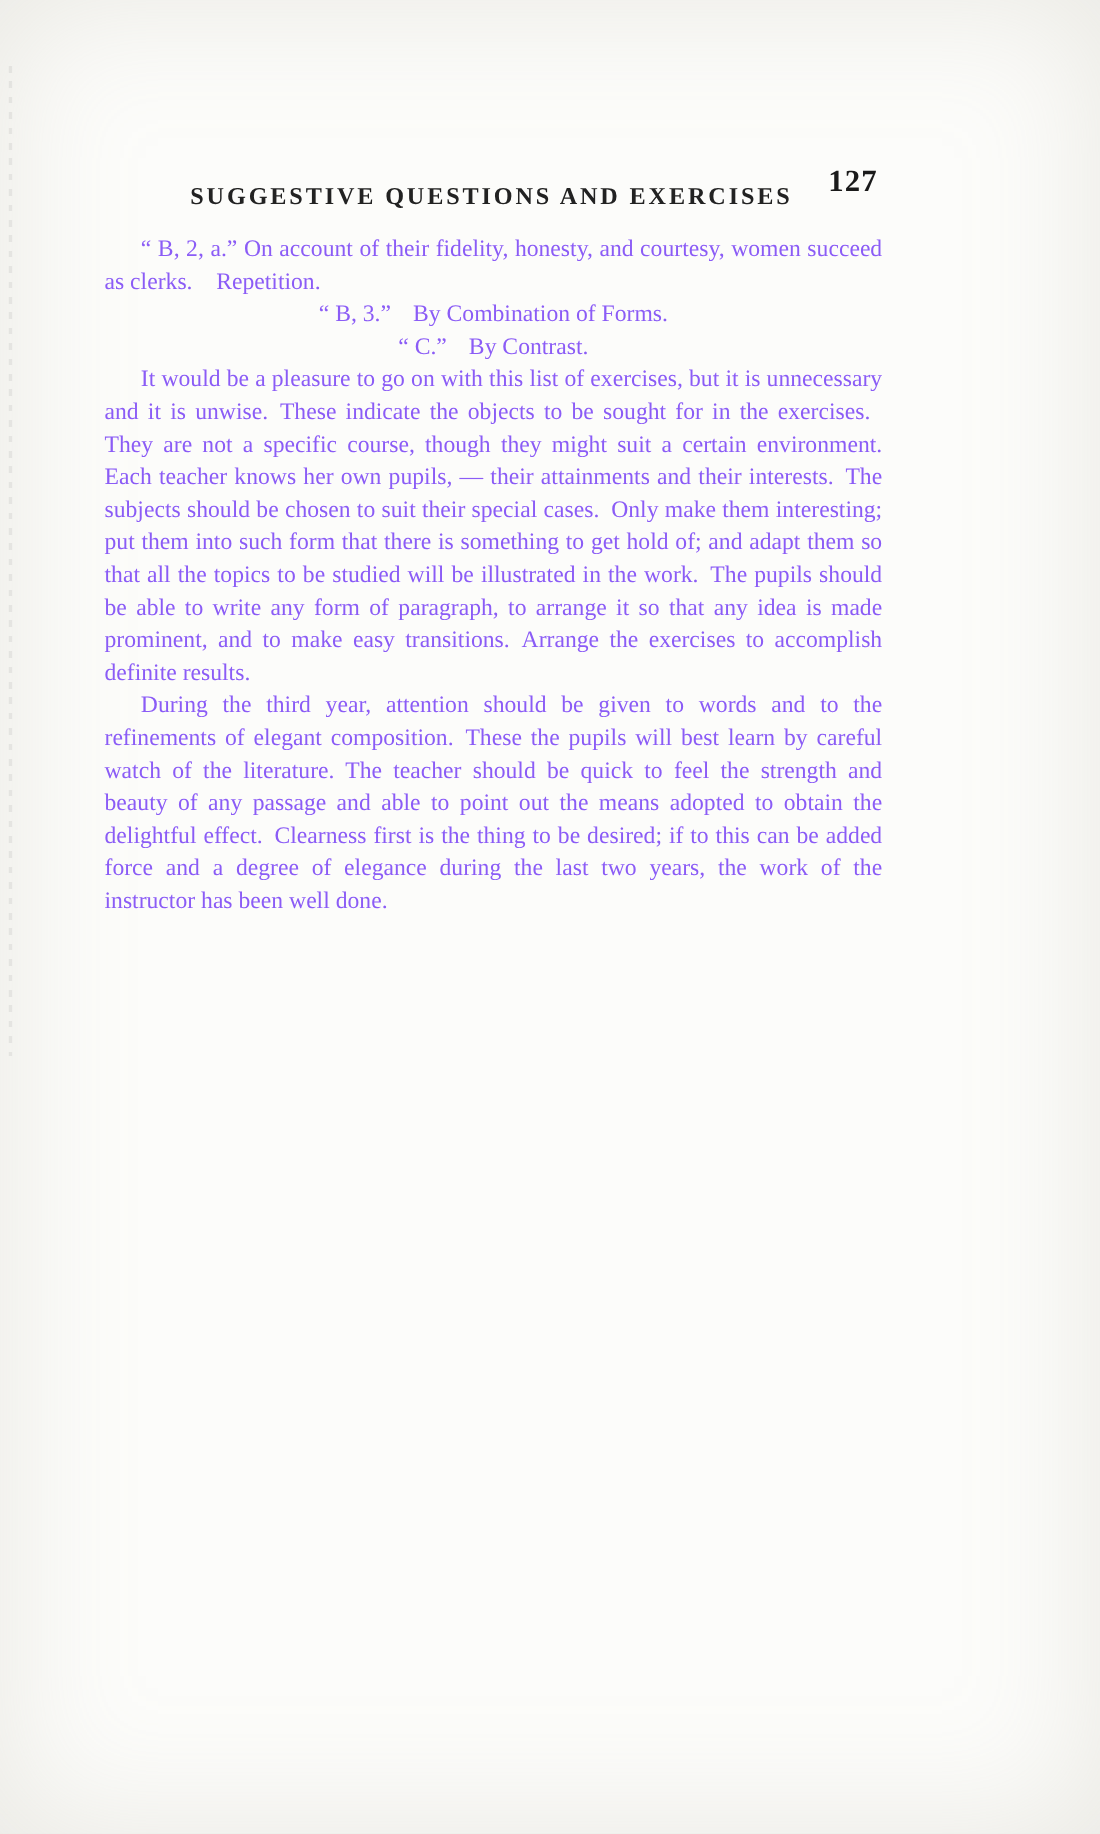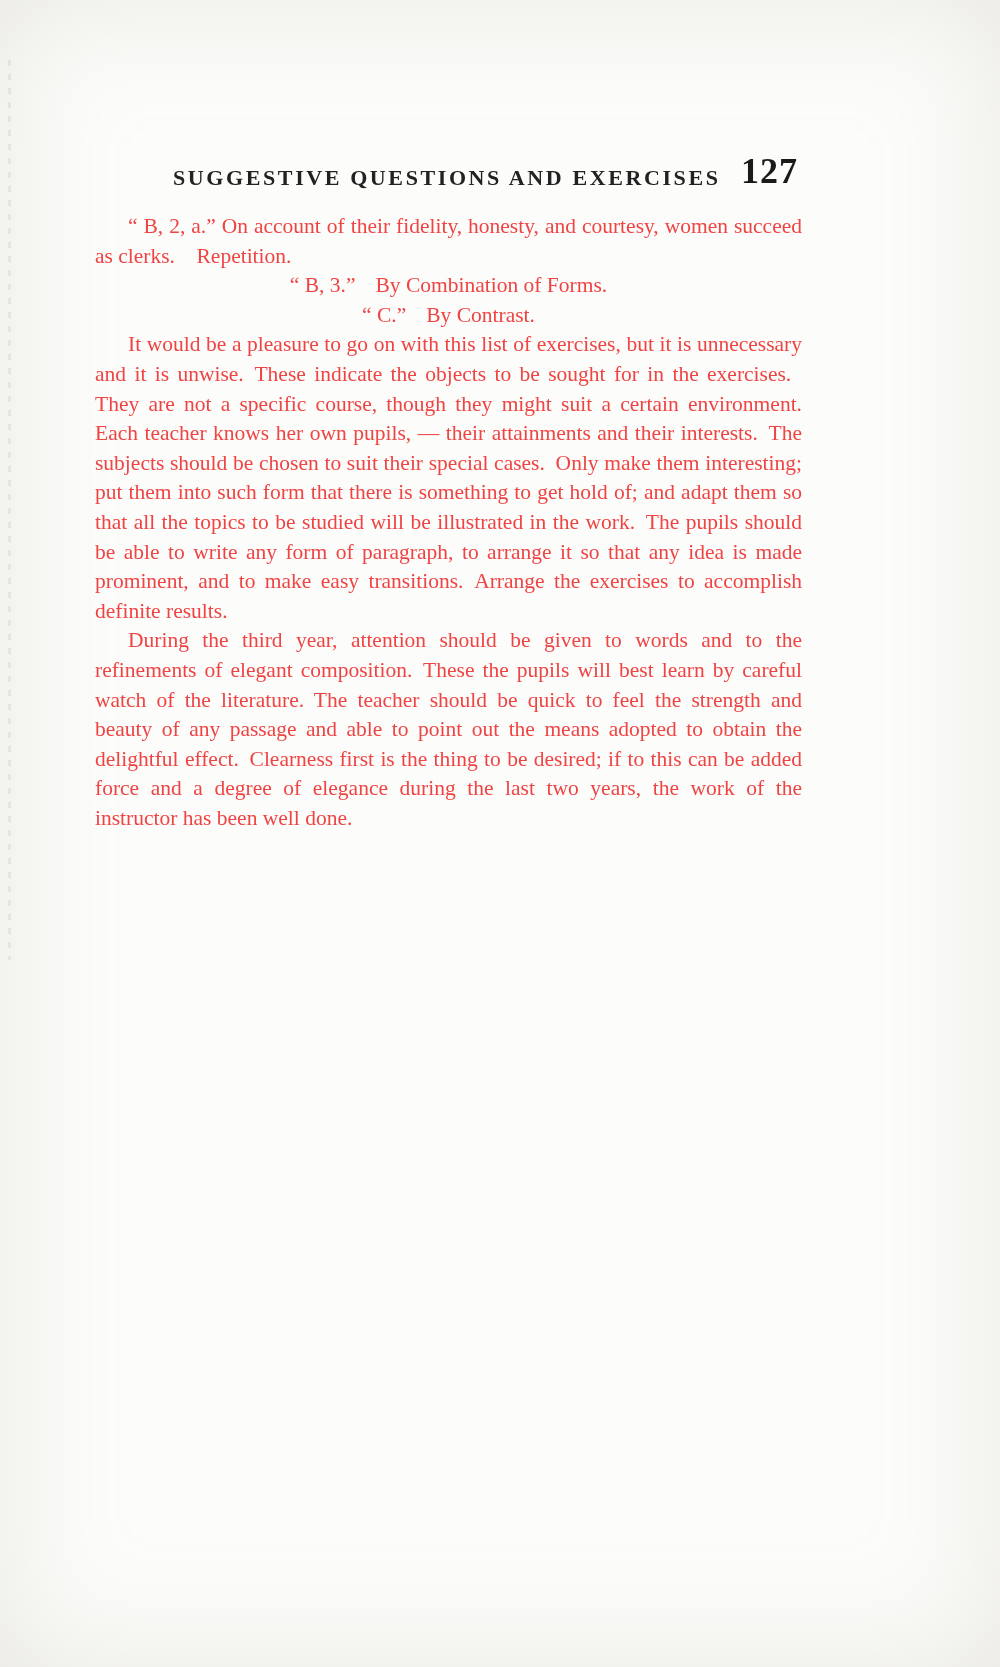--- a/index.html
+++ b/index.html
@@ -35,34 +35,34 @@
     font-size: 22px;
     font-weight: bold;
     letter-spacing: 2.6px;
     white-space: nowrap;
     color: #222;
   }
   .head-page {
     position: absolute;
     right: 4px;
     top: 0;
-    font-size: 36px;
+    font-size: 28px;
     font-weight: bold;
     letter-spacing: 1px;
     color: #1a1a1a;
   }
   .text-block {
     position: absolute;
     top: 212px;
     left: 95px;
     width: 707px;
     font-size: 21.5px;
     line-height: 29.6px;
     text-align: justify;
-    color: #ef4444;
+    color: #8b5cf6;
   }
   .text-block p {
     margin: 0;
     padding: 0;
   }
   .para.indent {
     text-indent: 33px;
   }
   .item {
     margin-left: 90px !important;

